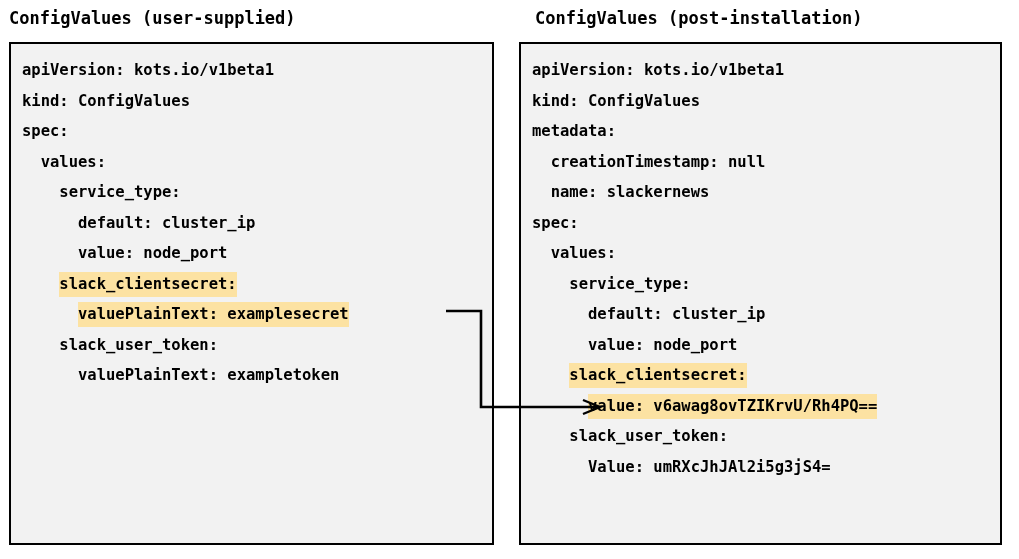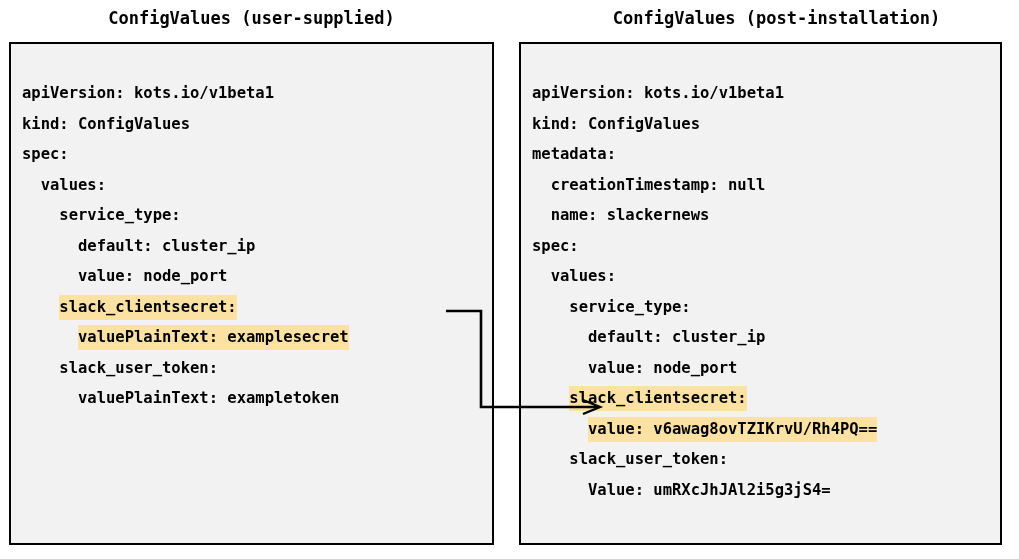--- a/index.html
+++ b/index.html
@@ -16,21 +16,20 @@
   }
 
   .panel-title {
     position: absolute;
     top: 8px;
     font-family: "DejaVu Sans Mono", "Liberation Mono", monospace;
     font-size: 17px;
     font-weight: bold;
     color: #000000;
     letter-spacing: 0px;
-    text-align: center;
     white-space: pre;
   }
   #title-left  { left: 9px;  width: 485px; }
   #title-right { left: 535px; width: 483px; }
 
   .yaml-panel {
     position: absolute;
     background: #F2F2F2;
     border: 2px solid #000000;
     box-sizing: border-box;
@@ -53,21 +52,20 @@
     position: absolute;
     left: 11px;
     top: 11px;
     right: 2px;
     font-family: "DejaVu Sans Mono", "Liberation Mono", monospace;
     font-size: 15.5px;
     font-weight: bold;
     line-height: 30.5px;
     color: #000000;
     white-space: pre;
-    margin-top: 23px;
   }
 
   .yline {
     height: 30.5px;
     white-space: pre;
   }
   .yline > span.seg {
     white-space: pre;
   }
   .hl {

